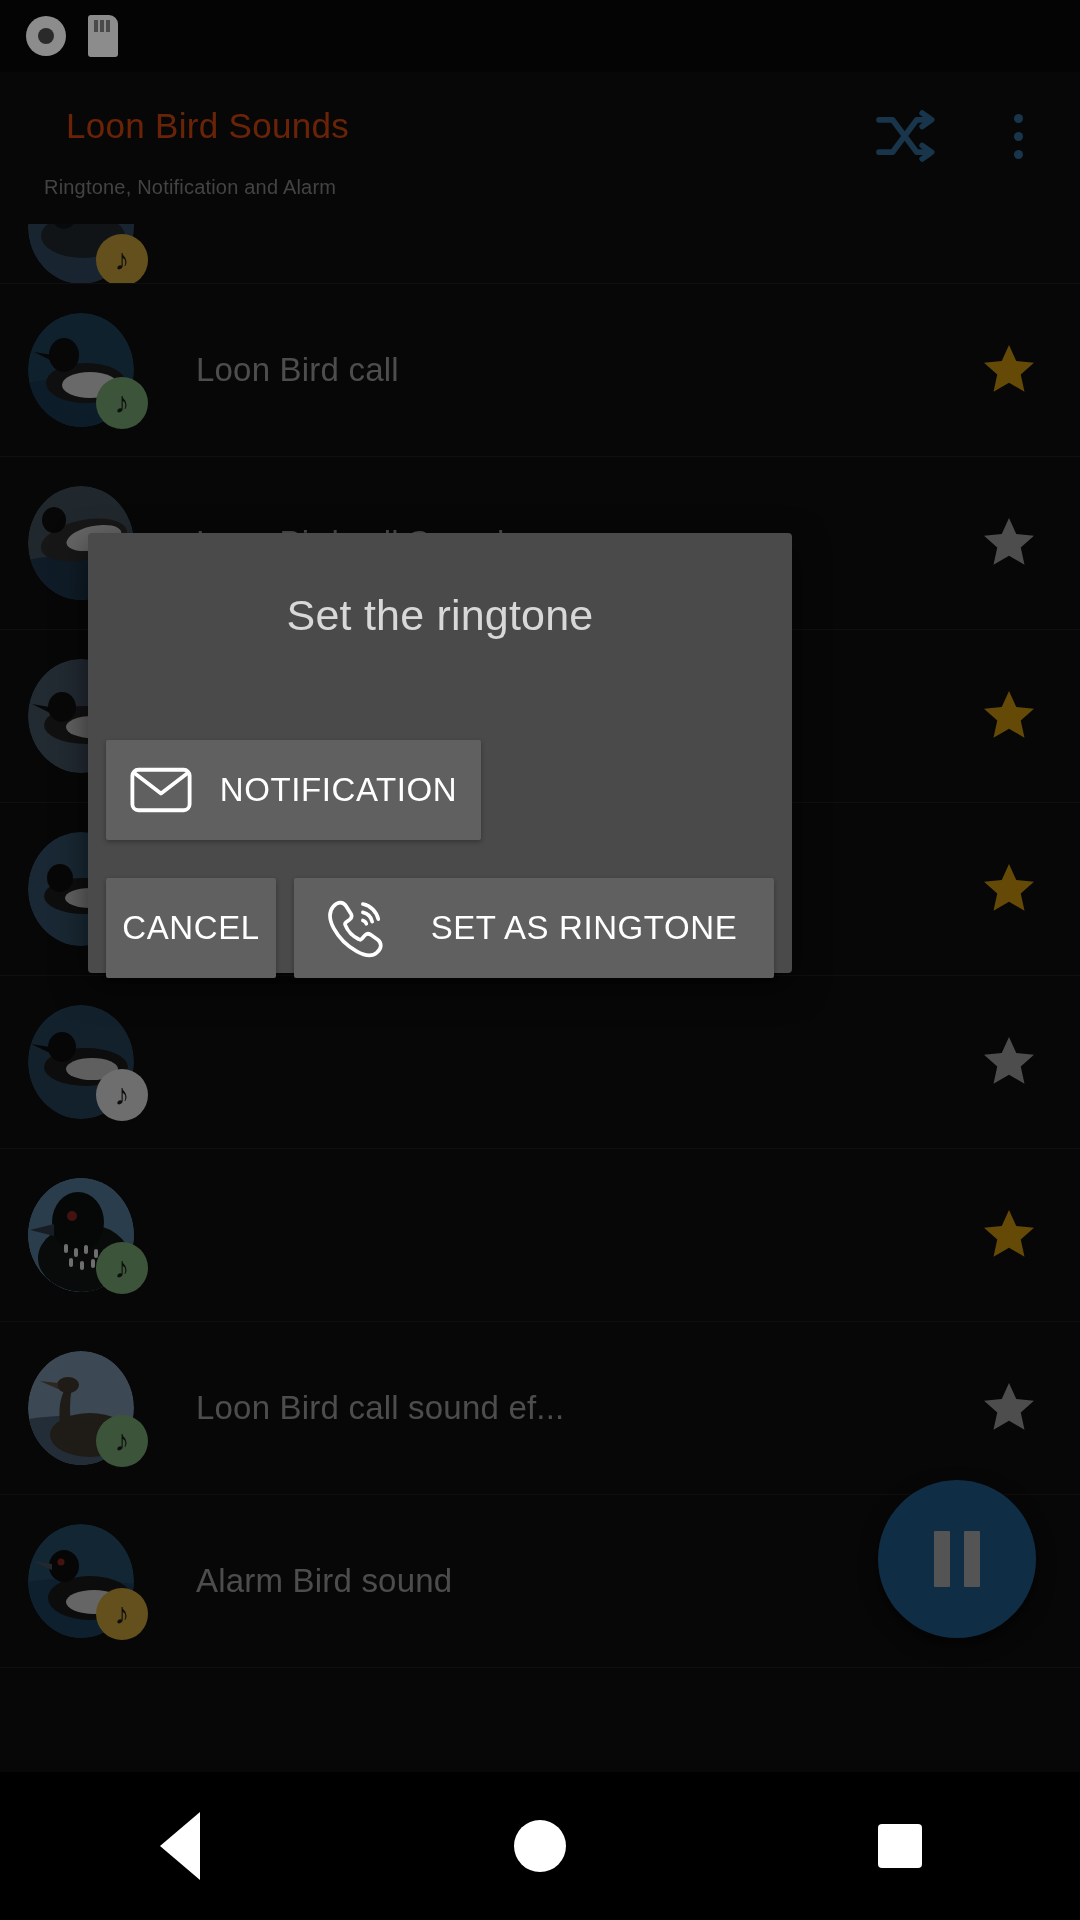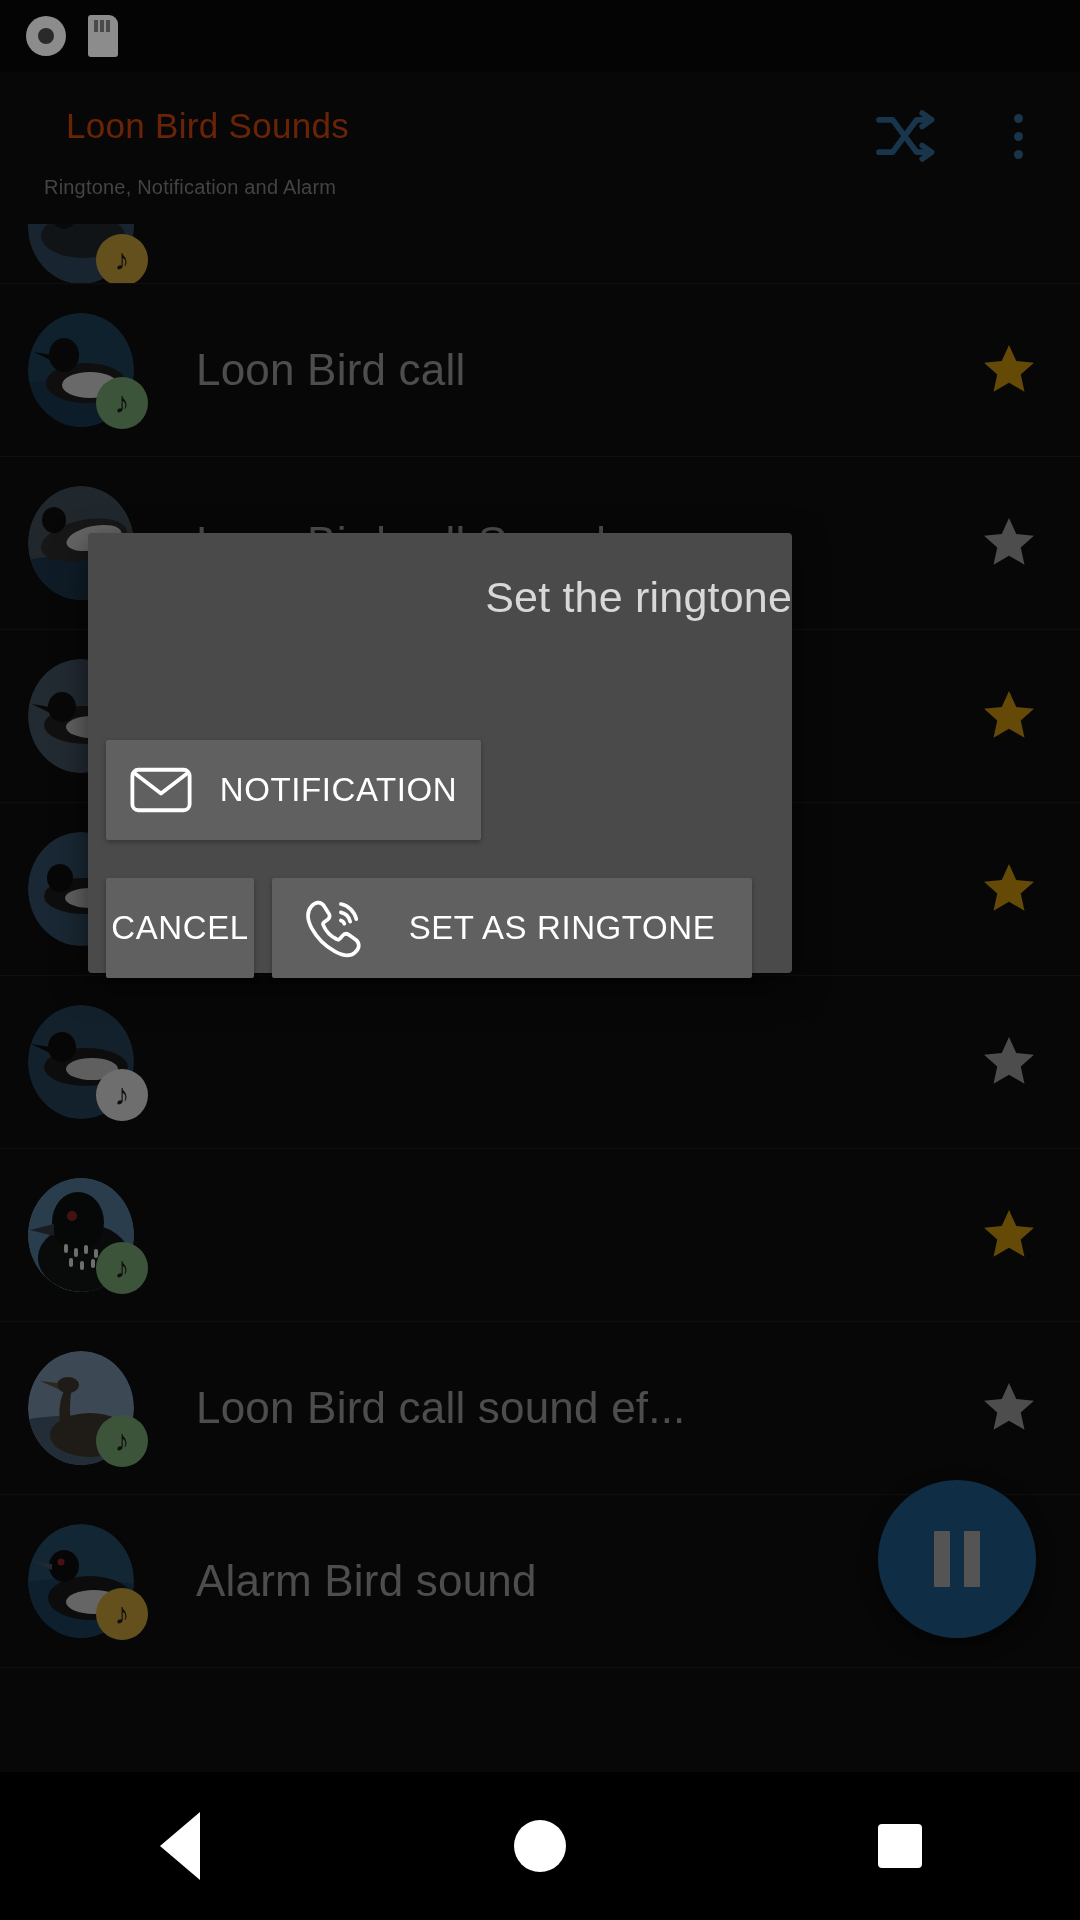--- a/index.html
+++ b/index.html
@@ -57,47 +57,47 @@
      border-bottom:1px solid #1c1c1c; padding:0 0 0 28px; }
   .thumb-wrap { position:relative; width:106px; height:114px; flex:0 0 106px; }
   .thumb { width:106px; height:114px; border-radius:50%; overflow:hidden; position:relative; }
   .thumb svg { display:block; width:106px; height:114px; }
   .note-badge { position:absolute; right:-14px; bottom:-2px; width:52px; height:52px;
      border-radius:50%; display:flex; align-items:center; justify-content:center;
      font-size:30px; color:#1a1a1a; line-height:1; }
   .note-green { background:#6e9a6a; }
   .note-amber { background:#b59334; }
   .note-grey  { background:#c9c9c9; }
-  .row-title { color:#8c8c8c; font-size:44px; margin-left:62px; white-space:nowrap;
+  .row-title { color:#8c8c8c; font-size:33px; margin-left:62px; white-space:nowrap;
      overflow:hidden; letter-spacing:0.2px; }
   .star { margin-left:auto; margin-right:40px; font-size:0; line-height:0; }
   .star svg { display:block; }
 
   
   .row.partial-top { height:60px; align-items:flex-start; overflow:hidden; }
   .row.partial-top .thumb-wrap { margin-top:-54px; }
 
   
   .scrim { position:absolute; inset:0; background:rgba(0,0,0,0.45); z-index:10; }
   .dialog {
     position:absolute; left:88px; top:533px; width:704px; height:440px;
     background:#4a4a4a; border-radius:4px; z-index:11;
     box-shadow:0 12px 34px rgba(0,0,0,0.55);
   }
-  .dlg-title { color:#d8d8d8; font-size:43px; text-align:right; padding-top:40px; letter-spacing:0.2px; }
+  .dlg-title { color:#d8d8d8; font-size:43px; text-align:center; padding-top:58px; letter-spacing:0.2px; }
   .dlg-row1 { position:absolute; left:18px; top:207px; width:668px;
      display:flex; gap:22px; }
   .dlg-row2 { position:absolute; left:18px; top:345px; width:668px;
      display:flex; gap:18px; }
   .btn { background:#606060; border-radius:2px; display:flex; align-items:center;
      justify-content:center; color:#ffffff; font-size:33px; letter-spacing:0.6px;
      box-shadow:0 2px 5px rgba(0,0,0,0.3); }
   .btn-notification { width:375px; height:100px; gap:28px; }
   .btn-alarm { width:275px; height:100px; gap:30px; }
-  .btn-cancel { width:148px; height:100px; }
+  .btn-cancel { width:170px; height:100px; }
   .btn-ringtone { width:480px; height:100px; gap:40px; padding-right:6px; }
   .btn svg { display:block; flex:0 0 auto; }
 
   
   .fab { position:absolute; right:44px; bottom:282px; width:158px; height:158px;
      border-radius:50%; background:#1c5480; z-index:8;
      display:flex; align-items:center; justify-content:center; gap:14px;
      box-shadow:0 7px 18px rgba(0,0,0,0.5); }
   .fab i { display:block; width:16px; height:56px; background:#9a9a9a; border-radius:1px; }
 

